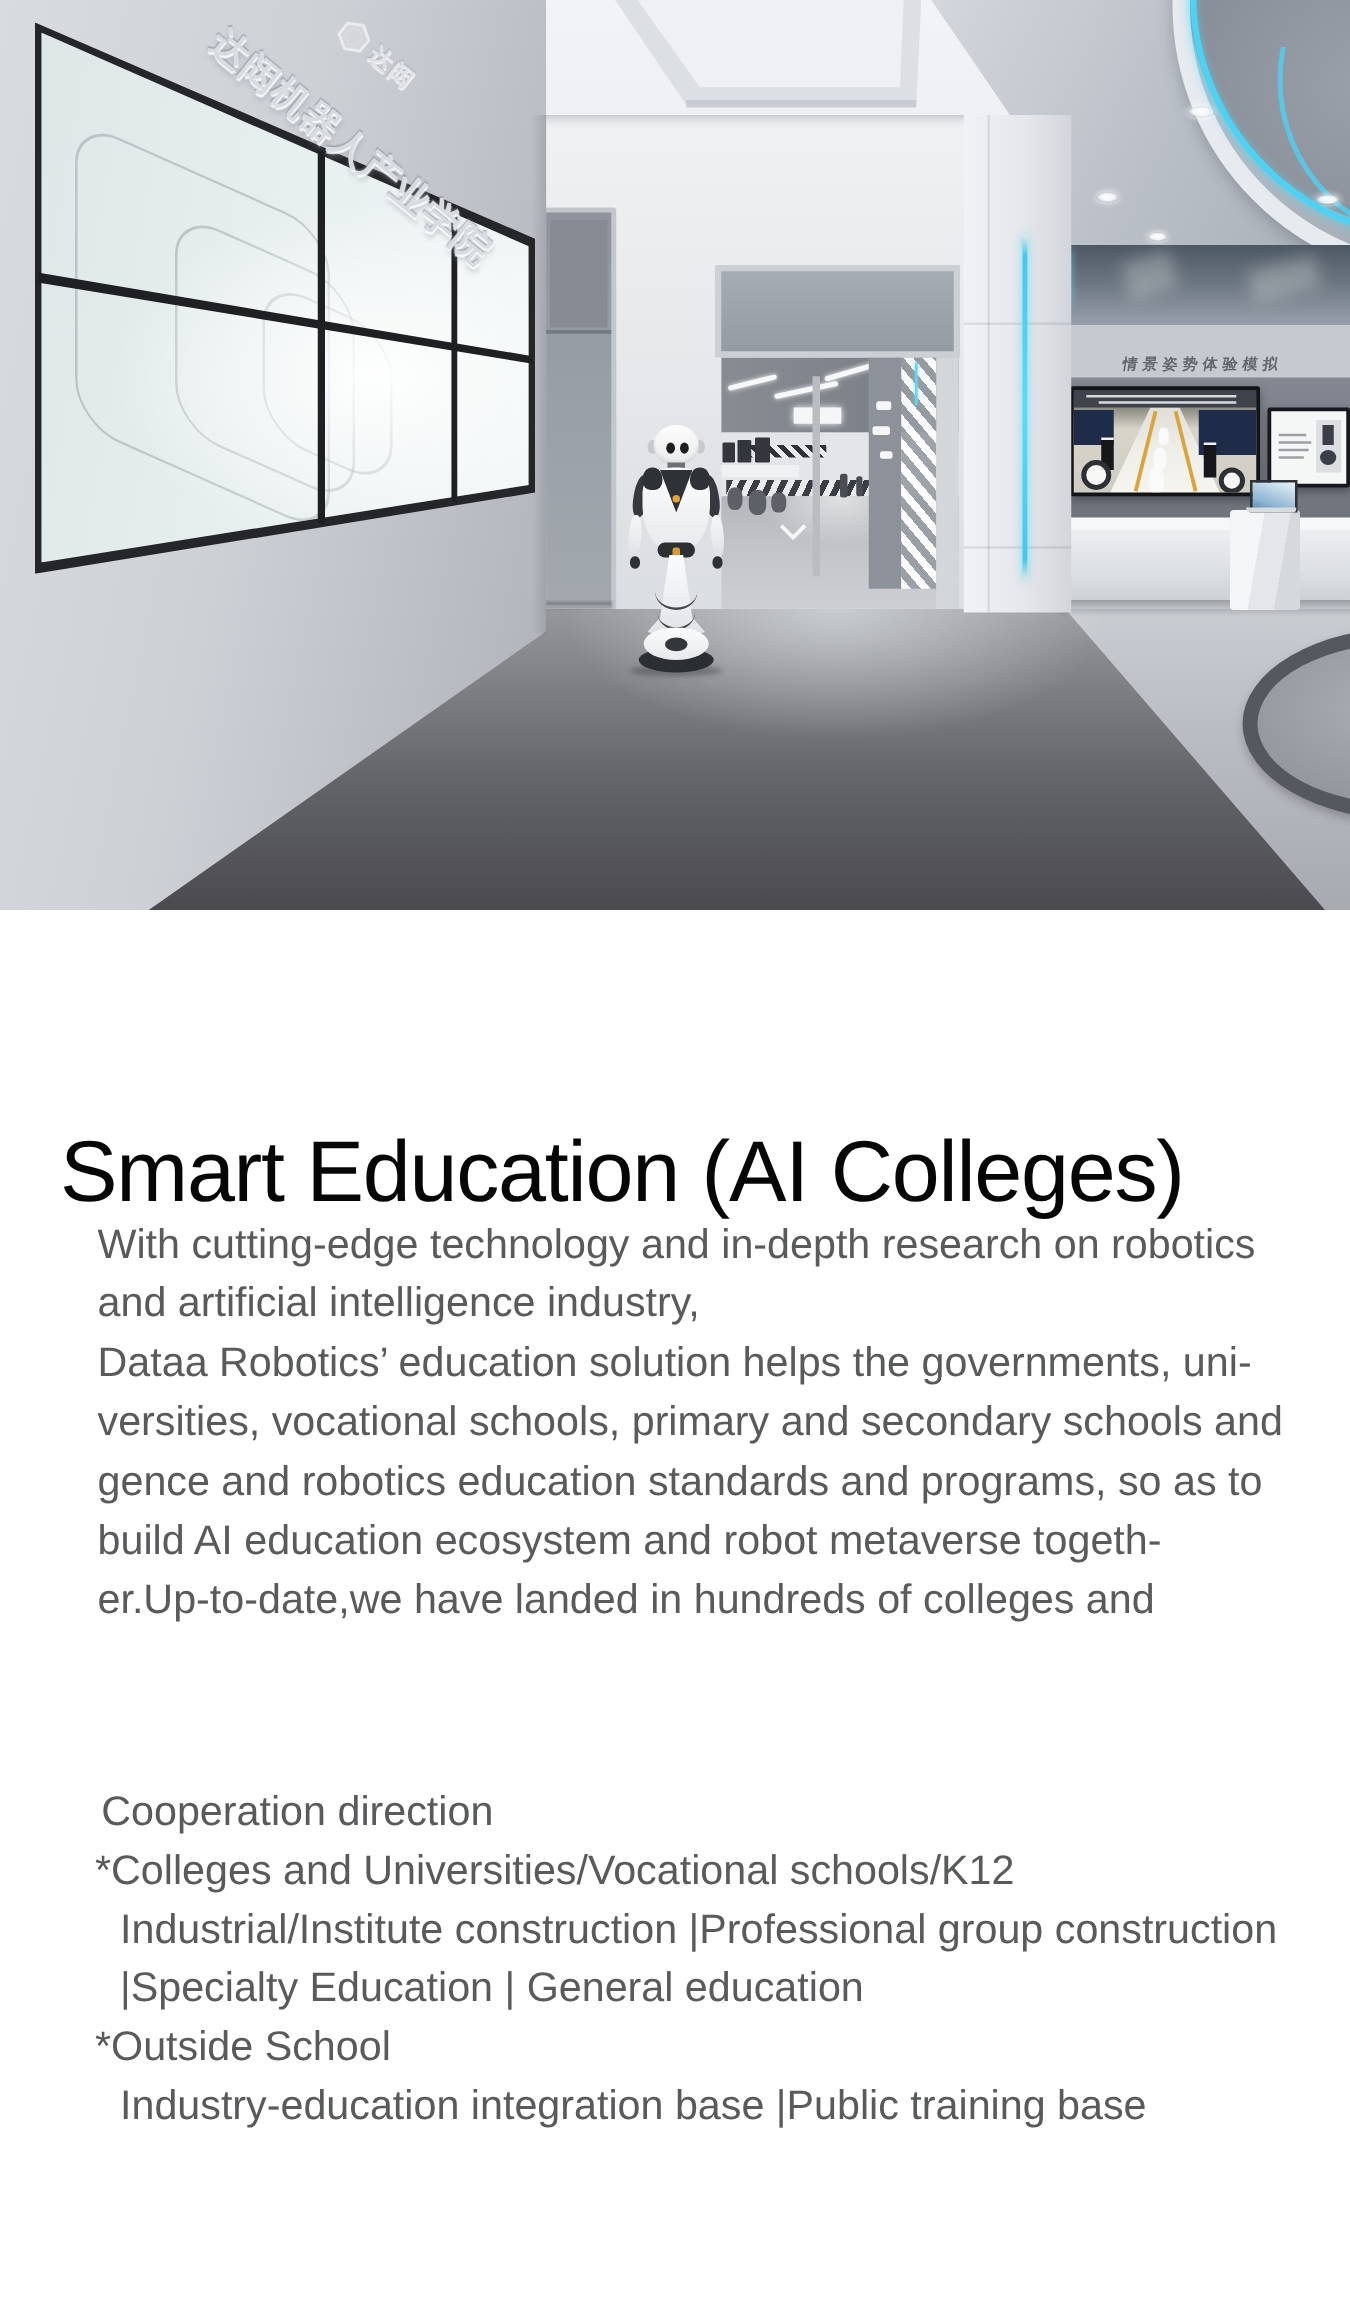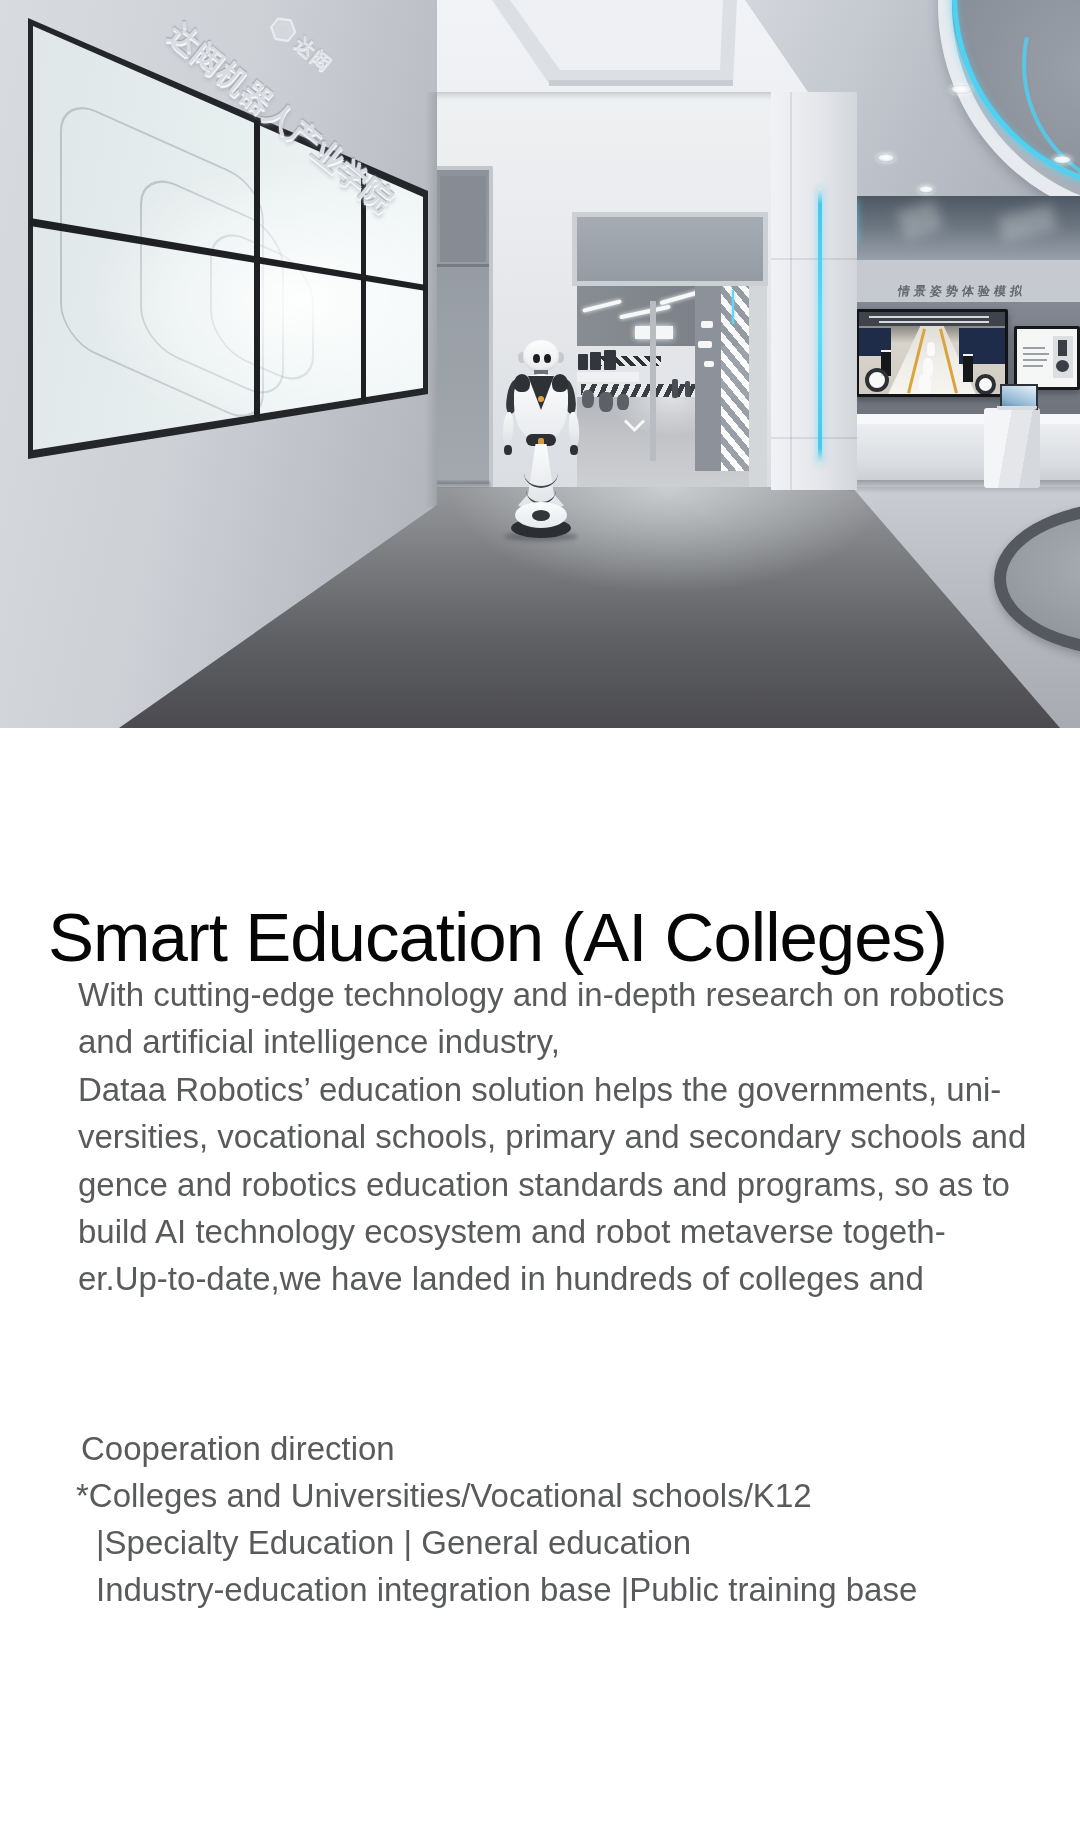--- a/index.html
+++ b/index.html
@@ -394,25 +394,27 @@
 
   <h1 id="heading">Smart Education (AI Colleges)</h1>
 
   <div id="intro">
 
   <div class="pline">With cutting-edge technology and in-depth research on robotics</div>
       <div class="pline">and artificial intelligence industry,</div>
       <div class="pline">Dataa Robotics’ education solution helps the governments, uni-</div>
       <div class="pline">versities, vocational schools, primary and secondary schools and</div>
       <div class="pline">gence and robotics education standards and programs, so as to</div>
-      <div class="pline">build AI technology ecosystem and robot metaverse togeth-</div>
+      <div class="pline">build AI education ecosystem and robot metaverse togeth-</div>
       <div class="pline">er.Up-to-date,we have landed in hundreds of colleges and</div>
     </div>
 
   <div id="coop">
 
   <div class="cline ind-base">Cooperation direction</div>
       <div class="cline ind-star">*Colleges and Universities/Vocational schools/K12</div>
+      <div class="cline ind-sub">Industrial/Institute construction |Professional group construction</div>
       <div class="cline ind-sub">|Specialty Education | General education</div>
+      <div class="cline ind-star">*Outside School</div>
       <div class="cline ind-sub">Industry-education integration base |Public training base</div>
     </div>
 
 </div>
 
 </body></html>

